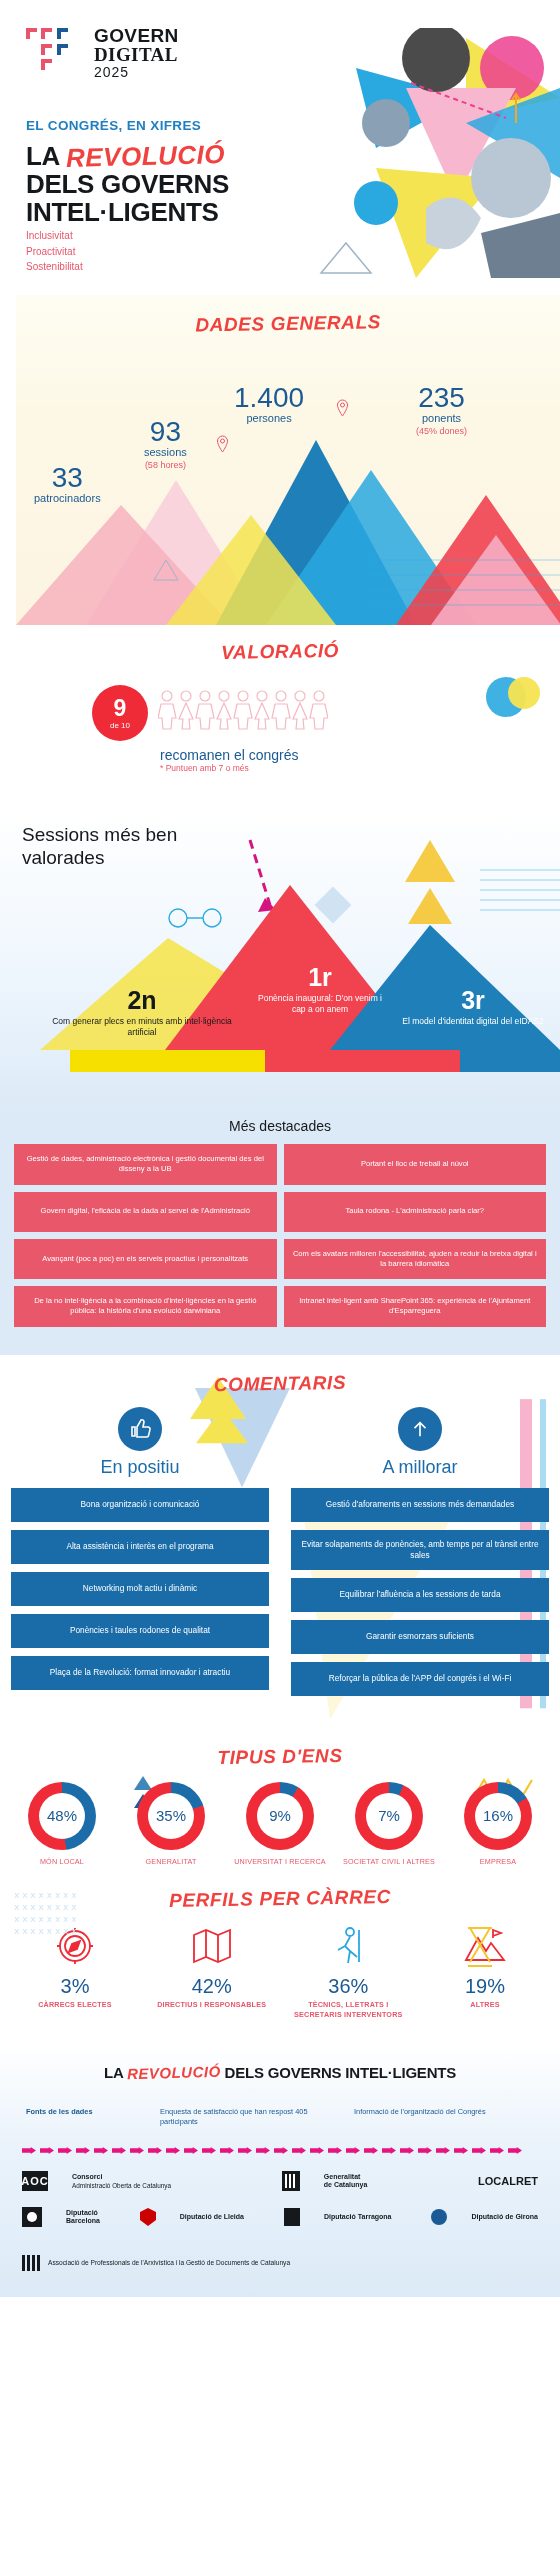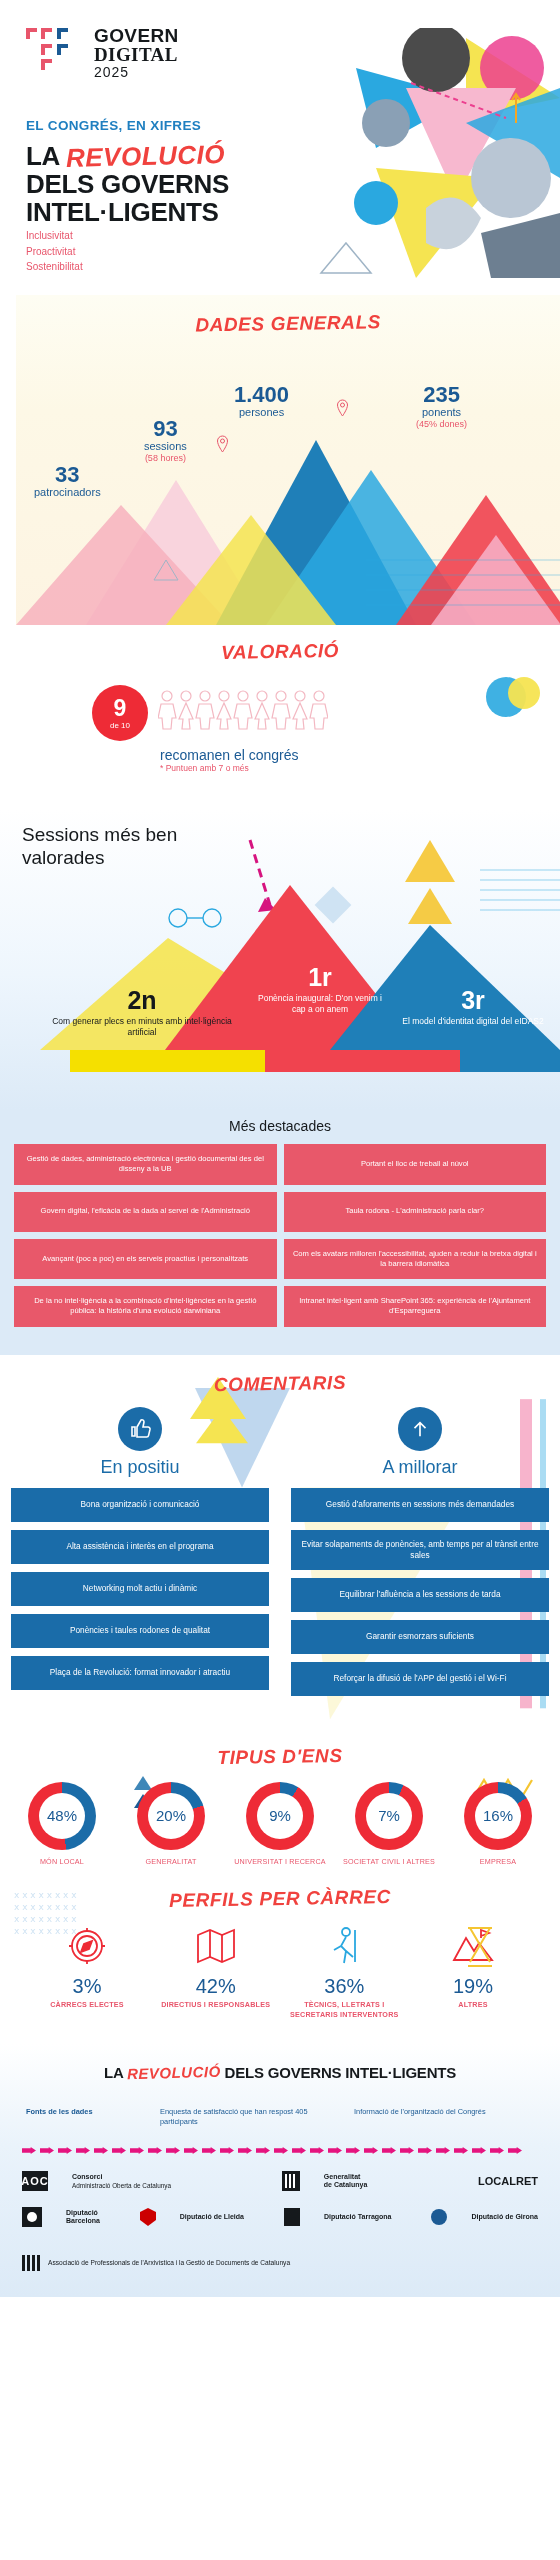--- a/index.html
+++ b/index.html
@@ -29,21 +29,21 @@
   .hero-art { position:absolute; right:0; top:28px; width:244px; height:250px; overflow:hidden; }
 
   
   .dades { position:relative; height:330px;
            background:linear-gradient(180deg,#fefdf3 0%, #fdf8e6 35%, #fdf4e2 100%); overflow:hidden;margin-left:16px; }
   .sect-title { text-align:center; font-size:19px; font-weight:bold; color:#f0423e;
                 font-style:italic; letter-spacing:.6px; transform:rotate(-1deg); }
   .dades .sect-title { padding-top:18px; }
   .mtn { position:absolute; left:0; bottom:0; width:560px; height:240px; }
   .stat { position:absolute; text-align:center; }
-  .stat .num { font-size:22px; font-weight:bold; color:#1b5a94; line-height:1.05; }
+  .stat .num { font-size:28px; font-weight:normal; color:#1b5a94; line-height:1.05; }
   .stat .lbl { font-size:11px; color:#1b5a94; line-height:1.2; }
   .stat .sub { font-size:9px; color:#e8556b; }
   .pin { position:absolute; width:13px; height:18px; }
 
   
   .valor { position:relative; height:185px; background:#fff; overflow:hidden; }
   .valor .sect-title { padding-top:16px; }
   .score-wrap { position:absolute; left:92px; top:60px; display:flex; align-items:flex-start; }
   .score-circle { width:56px; height:56px; border-radius:50%; background:#ee2b36;
       color:#fff; display:flex; flex-direction:column; align-items:center; justify-content:center; }
@@ -84,21 +84,21 @@
   .ens { position:relative; background:#fff; padding:16px 0 18px; overflow:hidden; }
   .donuts { display:flex; justify-content:space-between; padding:14px 14px 0; }
   .donut-c { width:96px; text-align:center; }
   .donut { width:68px; height:68px; margin:0 auto 7px; position:relative; border-radius:50%; }
   .donut::after { content:""; position:absolute; inset:11px; background:#fff; border-radius:50%; }
   .donut span { position:absolute; inset:0; display:flex; align-items:center; justify-content:center;
                 z-index:2; font-size:15px; color:#1b5a94; font-weight:normal;}
   .donut-lbl { font-size:7.2px; color:#e8556b; font-weight:normal; line-height:1.3; letter-spacing:.2px;}
 
   
-  .perf { position:relative; background:#fff; padding:4px 16px 24px; overflow:hidden; }
+  .perf { position:relative; background:#fff; padding:4px 4px 24px; overflow:hidden; }
   .perfs { display:flex; justify-content:space-between; padding:14px 16px 0; align-items:flex-start;}
   .pcol { width:110px; text-align:center; }
   .picon { width:44px; height:44px; margin:0 auto 8px; }
   .pnum { font-size:20px; color:#1b5a94; line-height:1; margin-bottom:4px;}
   .plbl { font-size:7.2px; color:#e8556b; font-weight:bold; line-height:1.35; letter-spacing:.2px;}
 
   
   .foot { background:linear-gradient(180deg,#ffffff 0%, #eaf3fb 40%, #dceaf7 100%); padding:20px 0 26px; position:relative;}
   .foot-title { text-align:center; font-size:15px; font-weight:bold; color:#15191c; letter-spacing:-.2px;}
   .sources { display:flex; padding:26px 26px 0; font-size:7.4px; color:#1b5a94; gap:14px;}
@@ -394,21 +394,21 @@
             <svg width="22" height="22" viewBox="0 0 24 24" fill="none" stroke="#fff" stroke-width="1.8">
               <path d="M12,20 V5 M6,11 l6,-6 l6,6"></path>
             </svg>
           </div>
           <div class="cl">A millorar</div>
         </div>
         <div class="citem">Gestió d'aforaments en sessions més demandades</div>
         <div class="citem">Evitar solapaments de ponències, amb temps per al trànsit entre sales</div>
         <div class="citem">Equilibrar l'afluència a les sessions de tarda</div>
         <div class="citem">Garantir esmorzars suficients</div>
-        <div class="citem">Reforçar la difusió de l'APP del gestió i el Wi-Fi</div>
+        <div class="citem">Reforçar la pública de l'APP del congrés i el Wi-Fi</div>
       </div>
     </div>
   </section>
 
   <section class="ens">
     <div class="sect-title">TIPUS D'ENS</div>
     <svg style="position:absolute; left:130px; top:46px;" width="26" height="34" viewBox="0 0 26 34">
       <polygon points="13,0 22,14 4,14" fill="#3f87b8"></polygon>
         <polygon points="13,18 22,32 4,32" fill="#1b5a94"></polygon>
     </svg>
@@ -418,21 +418,21 @@
 
     <div class="donuts">
       <div class="donut-c">
         <div class="donut" style="background:conic-gradient(#1b6ca8 0 48%, #ee2b36 48% 100%);">
           <span>48%</span>
         </div>
         <div class="donut-lbl">MÓN LOCAL</div>
       </div>
       <div class="donut-c">
         <div class="donut" style="background:conic-gradient(#1b6ca8 0 20%, #ee2b36 20% 100%);">
-          <span>20%</span>
+          <span>35%</span>
         </div>
         <div class="donut-lbl">GENERALITAT</div>
       </div>
       <div class="donut-c">
         <div class="donut" style="background:conic-gradient(#1b6ca8 0 9%, #ee2b36 9% 100%);">
           <span>9%</span>
         </div>
         <div class="donut-lbl">UNIVERSITAT I RECERCA</div>
       </div>
       <div class="donut-c">

